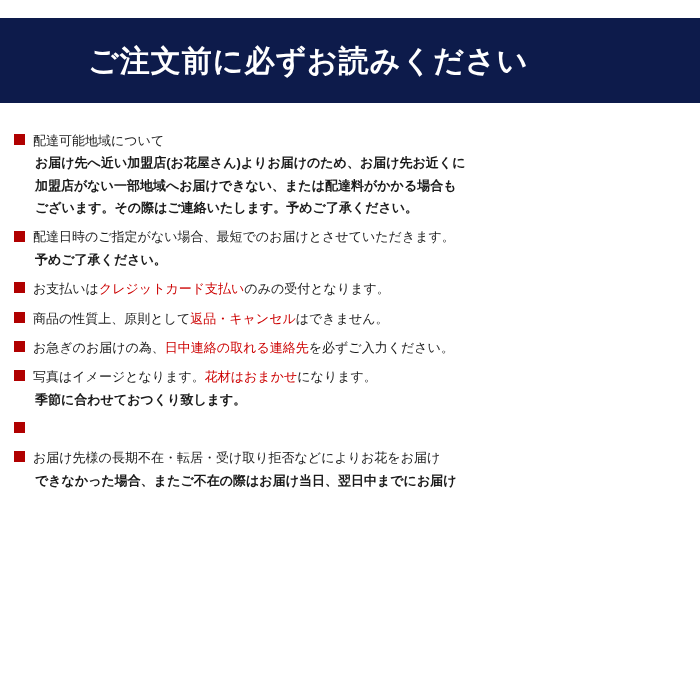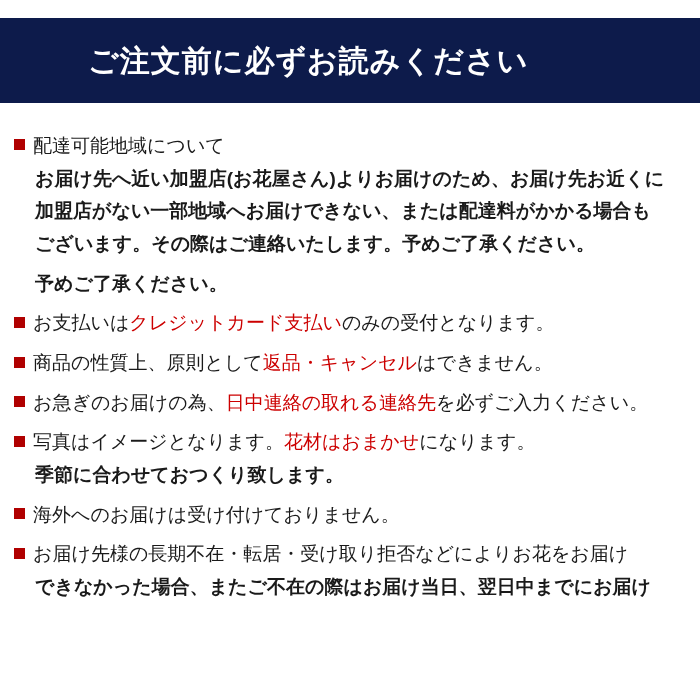--- a/index.html
+++ b/index.html
@@ -45,21 +45,21 @@
     position: absolute;
     top: 130px;
     left: 14px;
     width: 672px;
   }
   .notice-item {
     margin-bottom: 7px;
   }
   .notice-line {
     display: block;
-    font-size: 19px;
+    font-size: 13px;
     line-height: 1.72;
     color: #1a1a1a;
     white-space: nowrap;
   }
   .notice-line.first {
     text-indent: 0;
   }
   .notice-line.cont {
     padding-left: 21px;
     font-weight: bold;
@@ -91,37 +91,38 @@
   </div>
 
   <div class="notice-list">
       <div class="notice-item">
         <div class="notice-line first"><span class="bullet"></span><span class="txt">配達可能地域について</span></div>
         <div class="notice-line cont"><span class="txt">お届け先へ近い加盟店(お花屋さん)よりお届けのため、お届け先お近くに</span></div>
         <div class="notice-line cont"><span class="txt">加盟店がない一部地域へお届けできない、または配達料がかかる場合も</span></div>
         <div class="notice-line cont"><span class="txt">ございます。その際はご連絡いたします。予めご了承ください。</span></div>
       </div>
       <div class="notice-item">
+        <div class="notice-line first"><span class="bullet"></span><span class="txt">配達日時のご指定がない場合、最短でのお届けとさせていただきます。</span></div>
         <div class="notice-line cont"><span class="txt">予めご了承ください。</span></div>
       </div>
       <div class="notice-item">
         <div class="notice-line first"><span class="bullet"></span><span class="txt">お支払いは</span><span class="txt red">クレジットカード支払い</span><span class="txt">のみの受付となります。</span></div>
       </div>
       <div class="notice-item">
         <div class="notice-line first"><span class="bullet"></span><span class="txt">商品の性質上、原則として</span><span class="txt red">返品・キャンセル</span><span class="txt">はできません。</span></div>
       </div>
       <div class="notice-item">
         <div class="notice-line first"><span class="bullet"></span><span class="txt">お急ぎのお届けの為、</span><span class="txt red">日中連絡の取れる連絡先</span><span class="txt">を必ずご入力ください。</span></div>
       </div>
       <div class="notice-item">
         <div class="notice-line first"><span class="bullet"></span><span class="txt">写真はイメージとなります。</span><span class="txt red">花材はおまかせ</span><span class="txt">になります。</span></div>
         <div class="notice-line cont"><span class="txt">季節に合わせておつくり致します。</span></div>
       </div>
       <div class="notice-item">
-        <div class="notice-line first"><span class="bullet"></span><span class="txt">海外へのお届けは受け付けておりません。</span></div>
+        <div class="notice-line first"><span class="bullet"></span></div>
       </div>
       <div class="notice-item">
         <div class="notice-line first"><span class="bullet"></span><span class="txt">お届け先様の長期不在・転居・受け取り拒否などによりお花をお届け</span></div>
         <div class="notice-line cont"><span class="txt">できなかった場合、またご不在の際はお届け当日、翌日中までにお届け</span></div>
       </div>
     </div>
 
 </div>
 
 </body></html>

